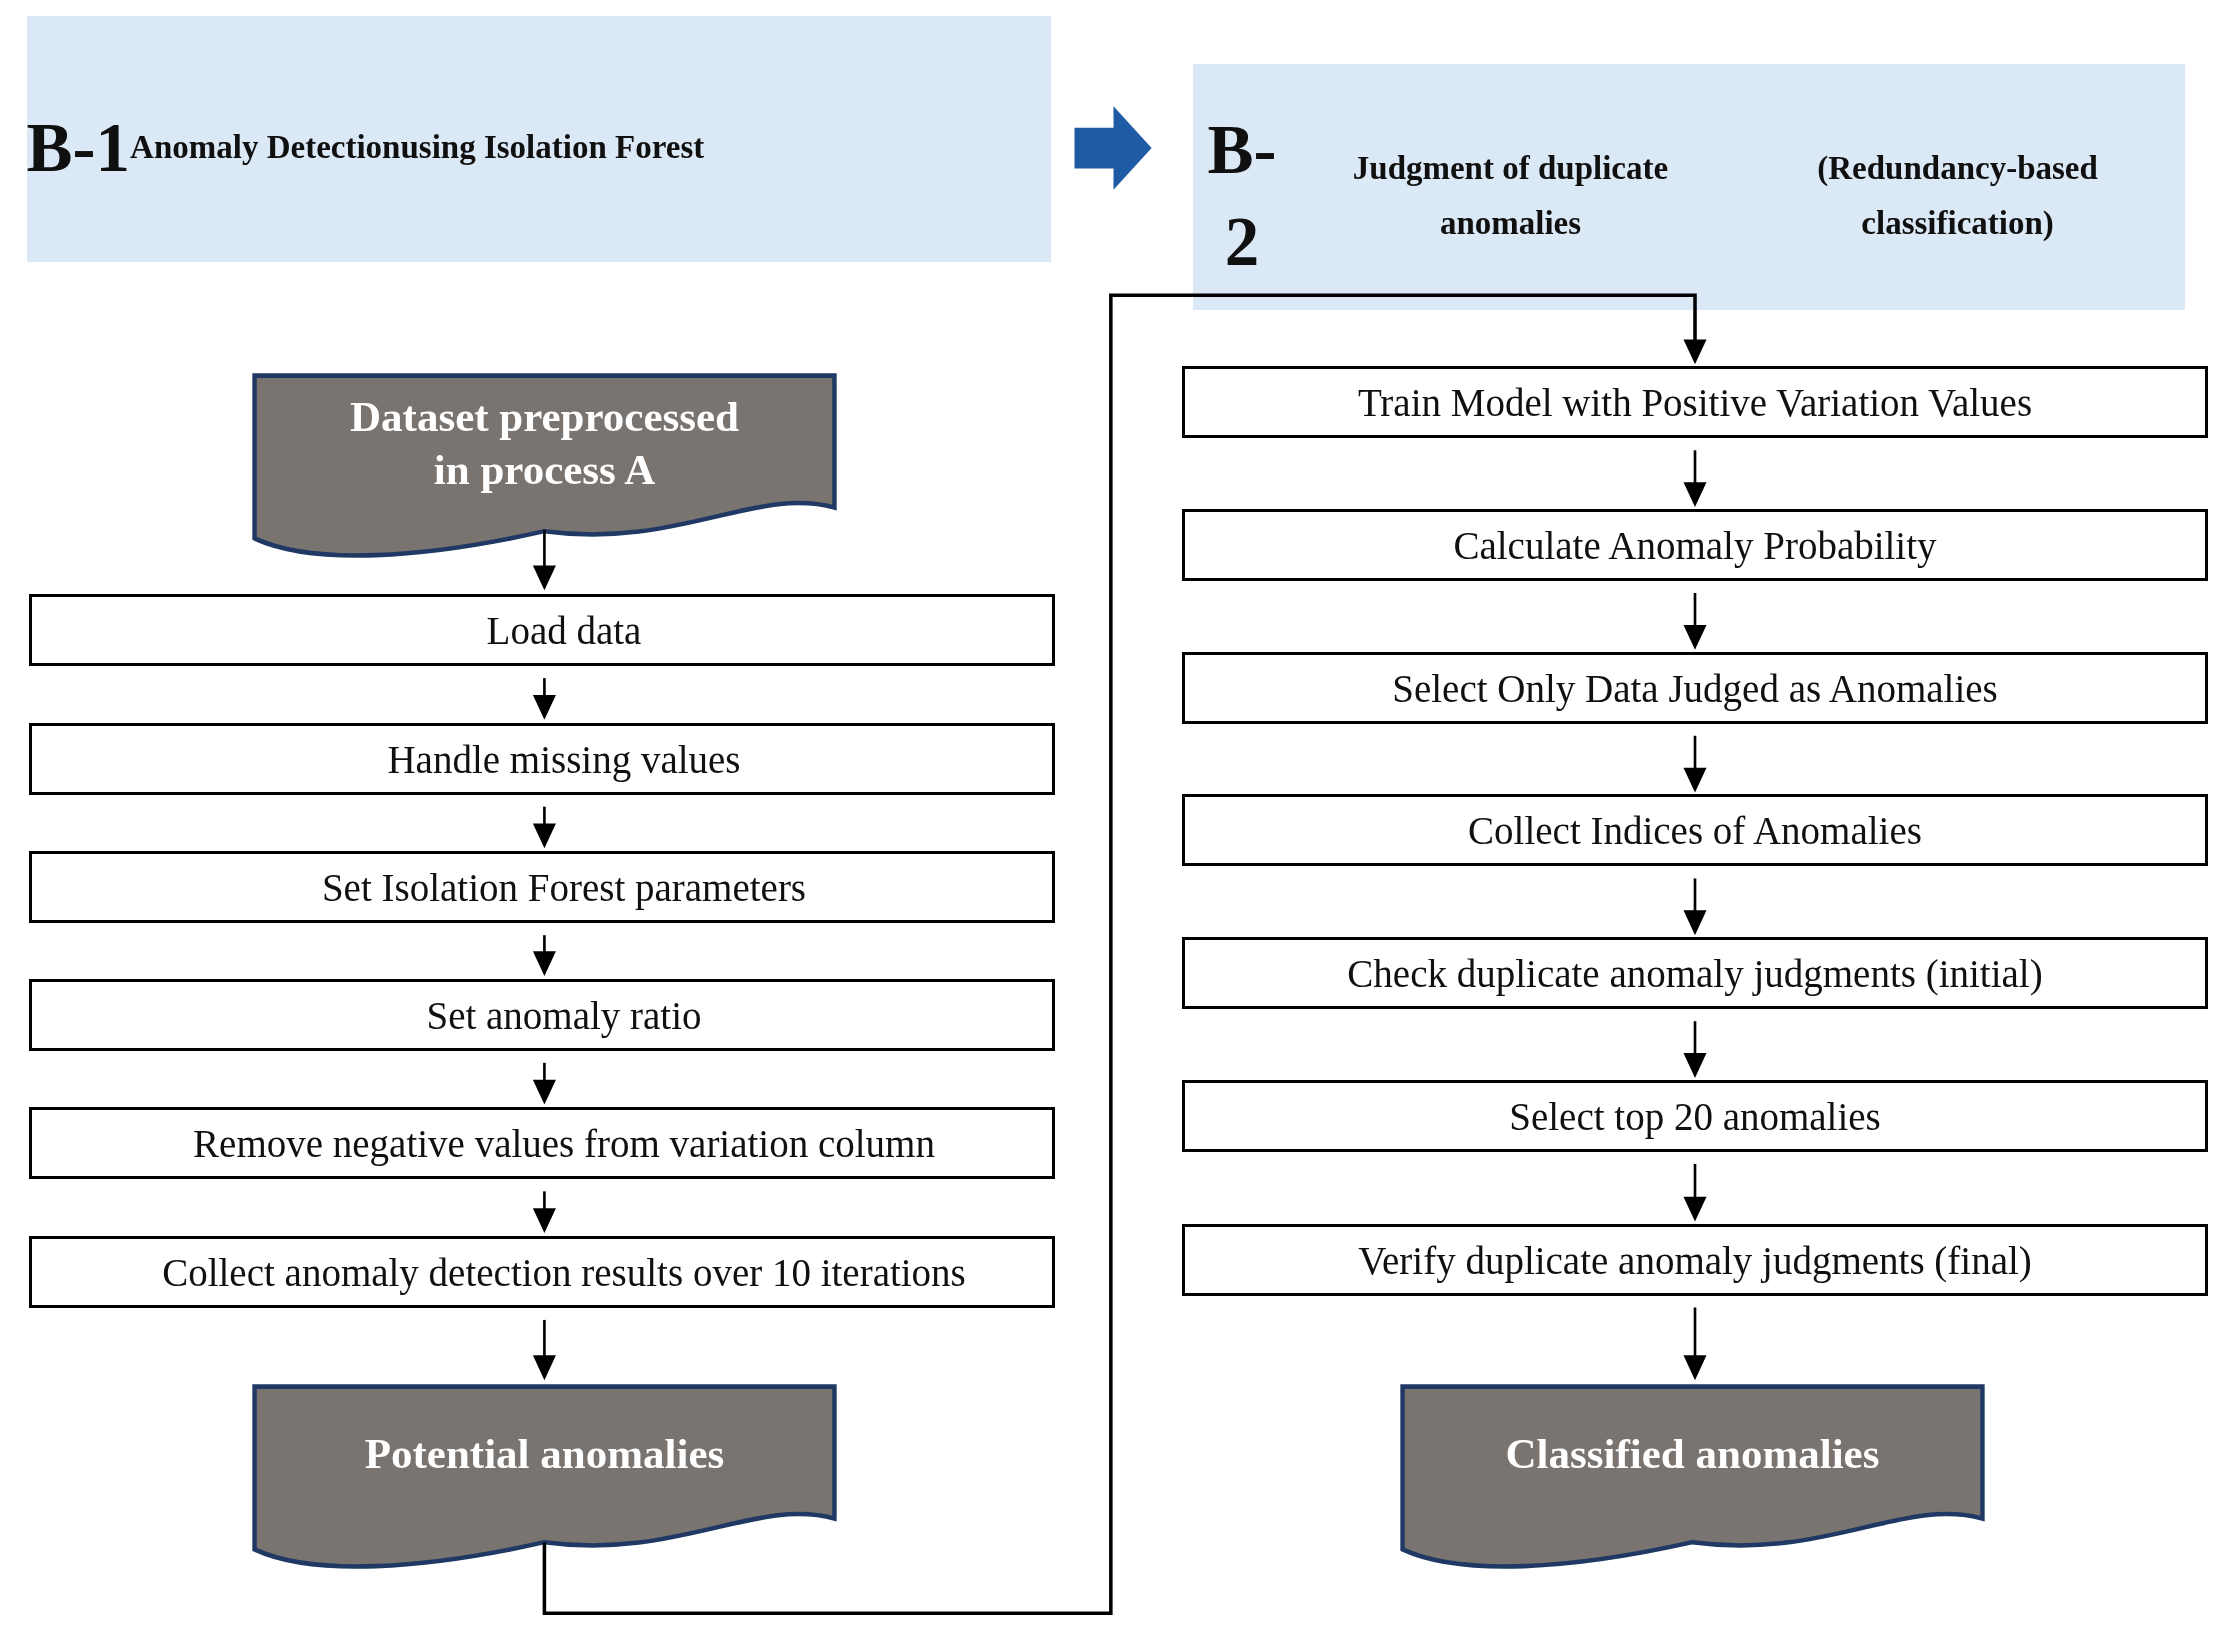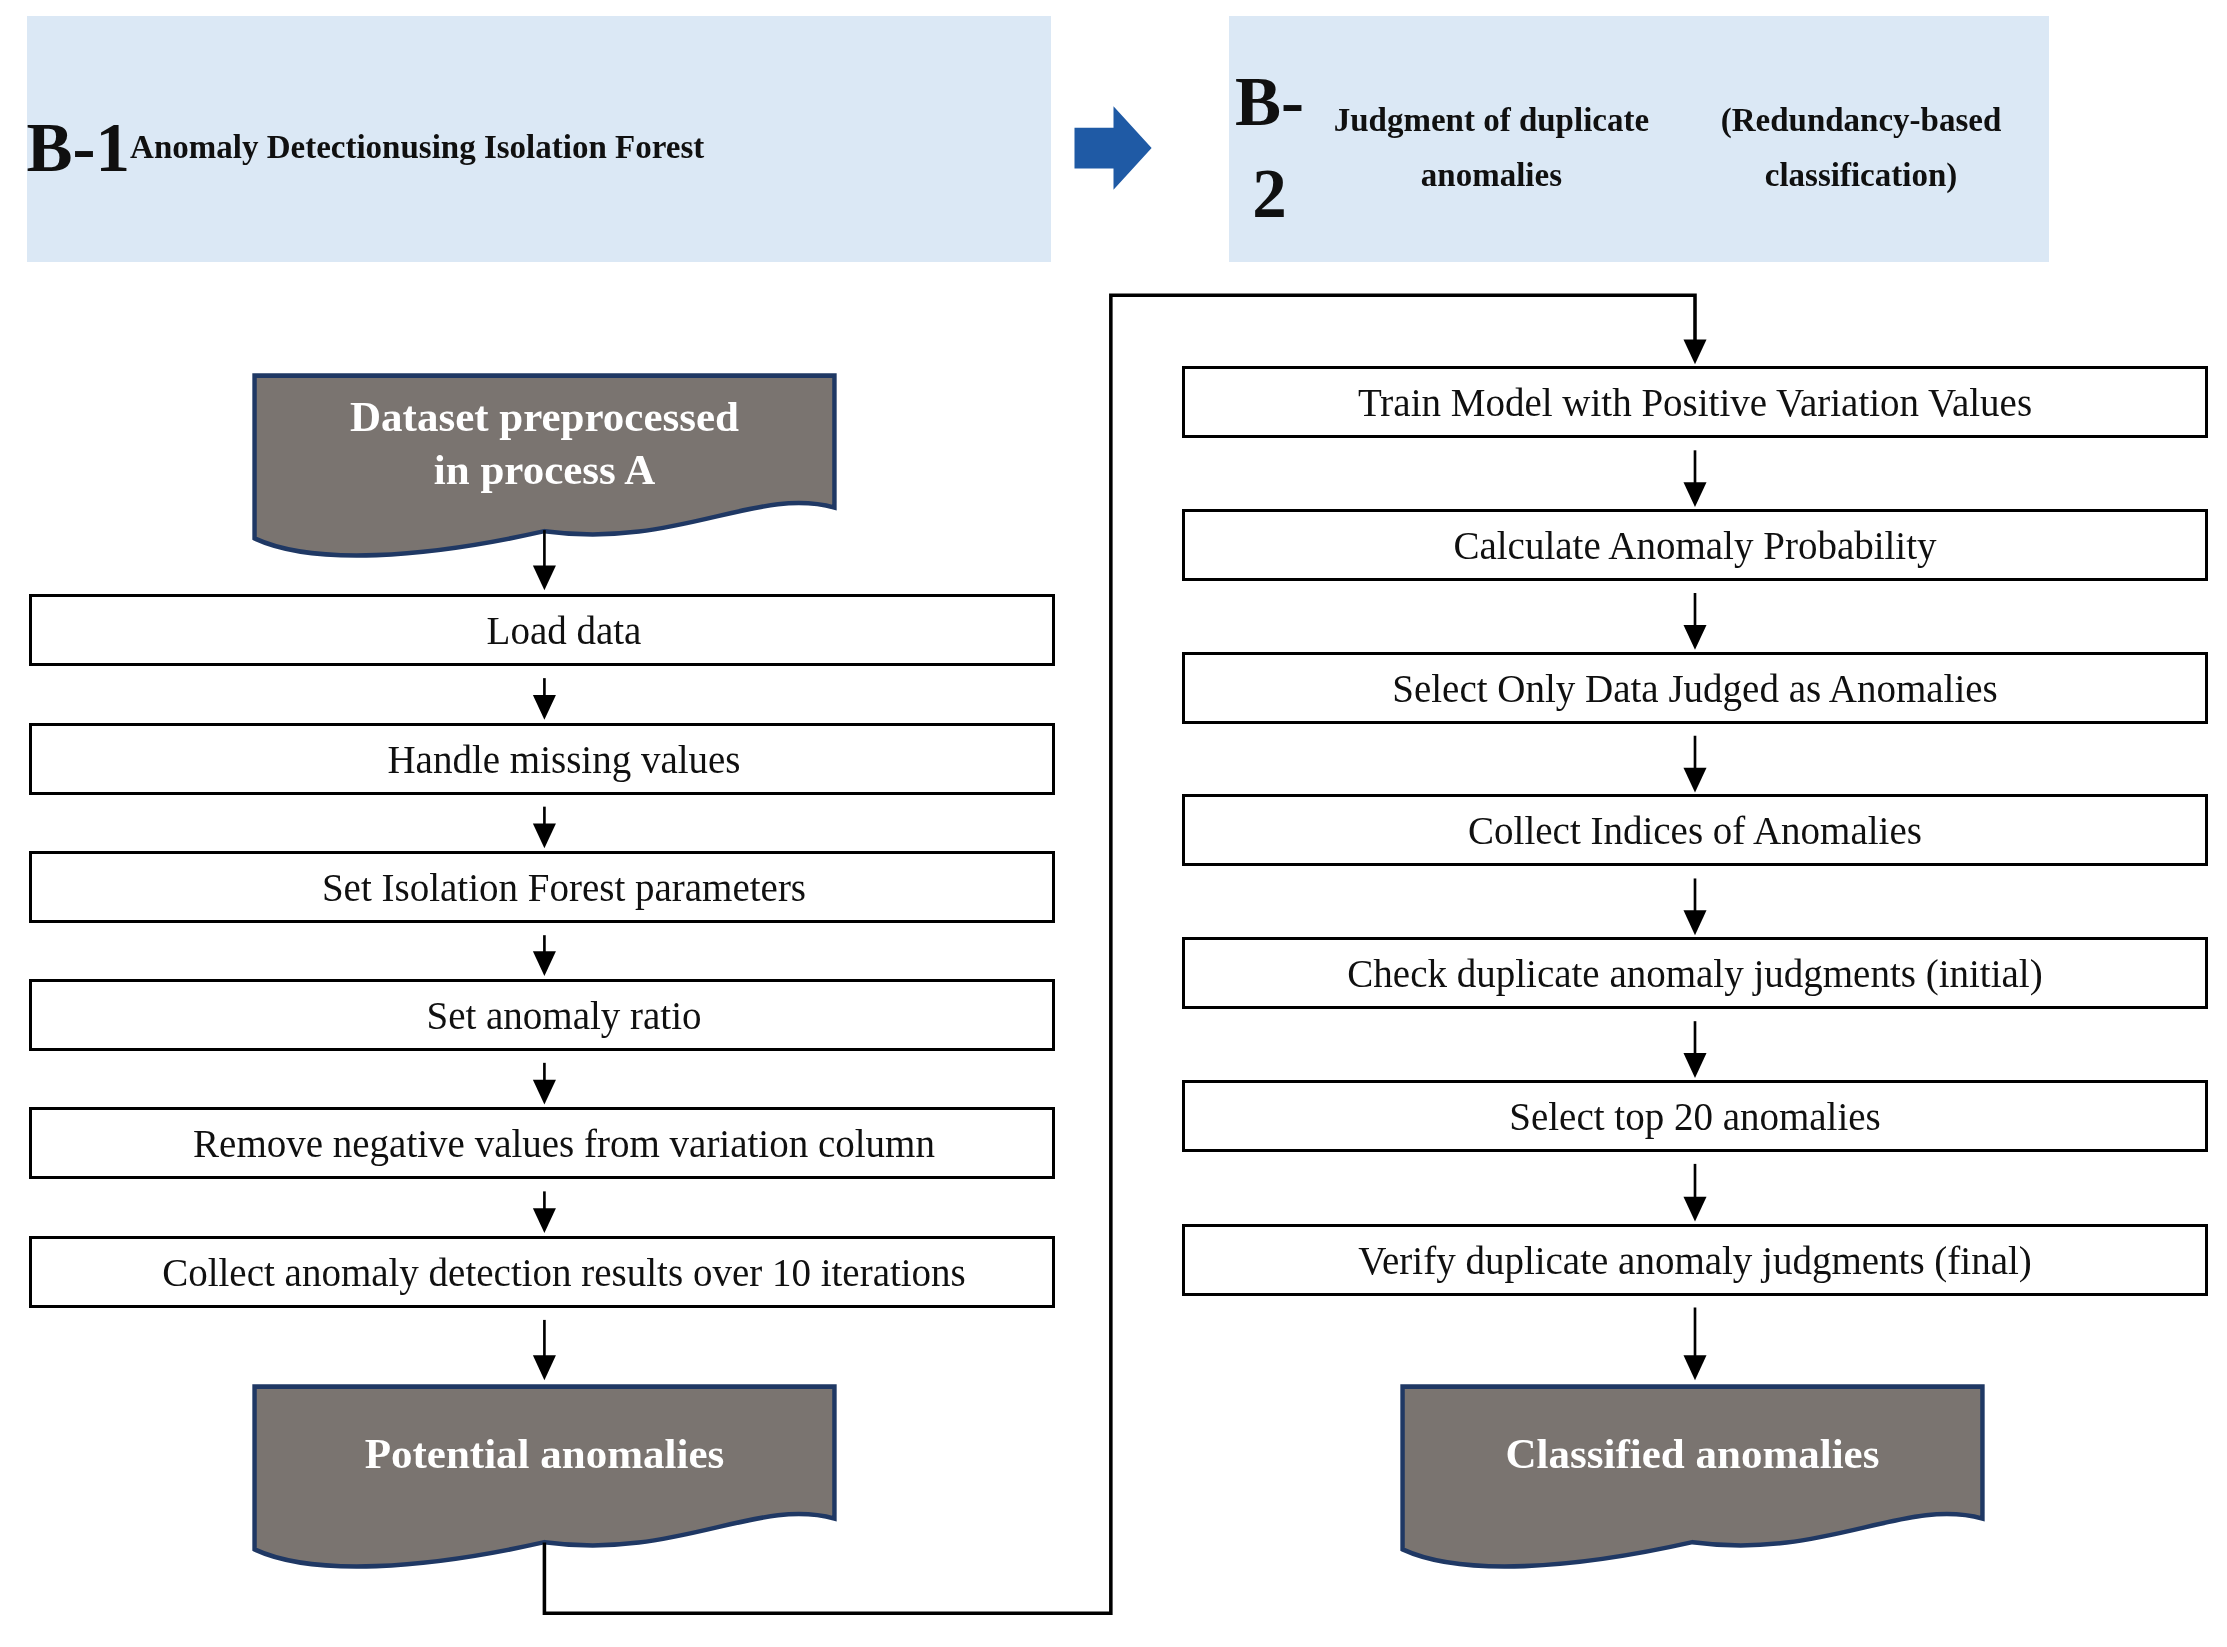--- a/index.html
+++ b/index.html
@@ -14,21 +14,21 @@
   
   .header{
     position:absolute;top:16px;height:246px;
     background:var(--header-bg,#dbe8f5);
     display:flex;flex-direction:row;align-items:center;
     padding-top:17.7px;box-sizing:border-box;text-align:center;
   }
   .header .title{font-size:69px;font-weight:bold;line-height:92px;}
   .header .sub{font-size:33px;font-weight:bold;line-height:55px;}
   #header-b1{left:26.6px;width:1024px;}
-  #header-b2{left:1229px;width:820px;}
+  #header-b2{left:1193px;width:992px;margin-top:48px;}
   
   .pbox{
     position:absolute;height:72px;
     background:var(--box-bg,#ffffff);
     border:3.5px solid var(--box-border,#000000);
     box-sizing:border-box;
     display:flex;align-items:center;justify-content:center;
     font-size:39px;text-align:center;white-space:nowrap;
   }
   .pbox.colL{left:29px;width:1026px;padding-left:44px;}

